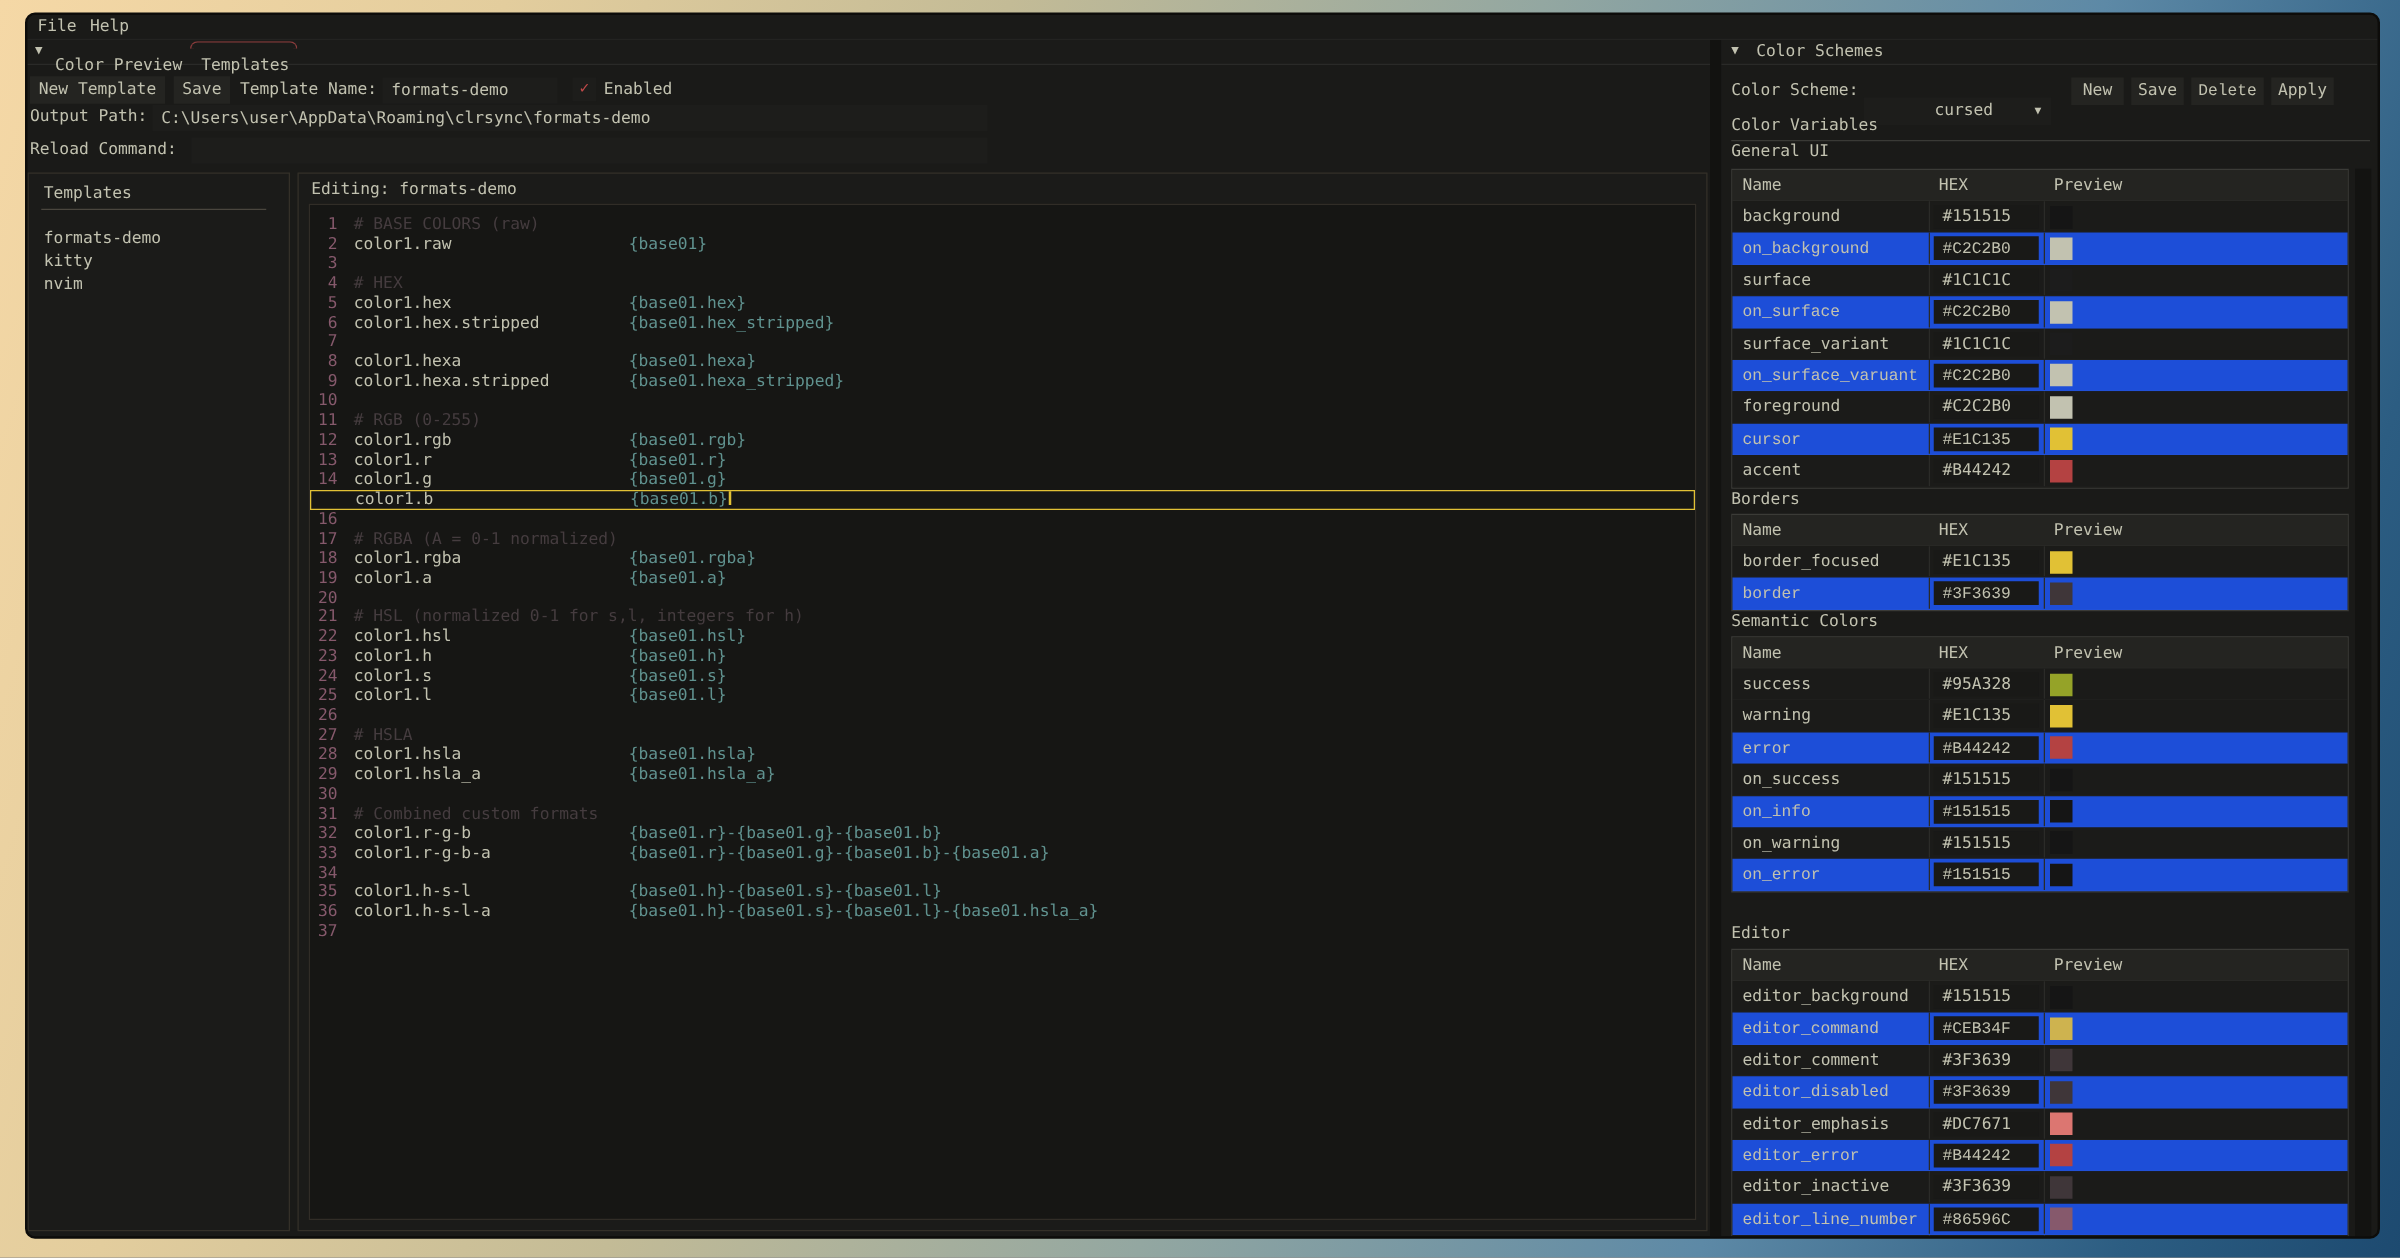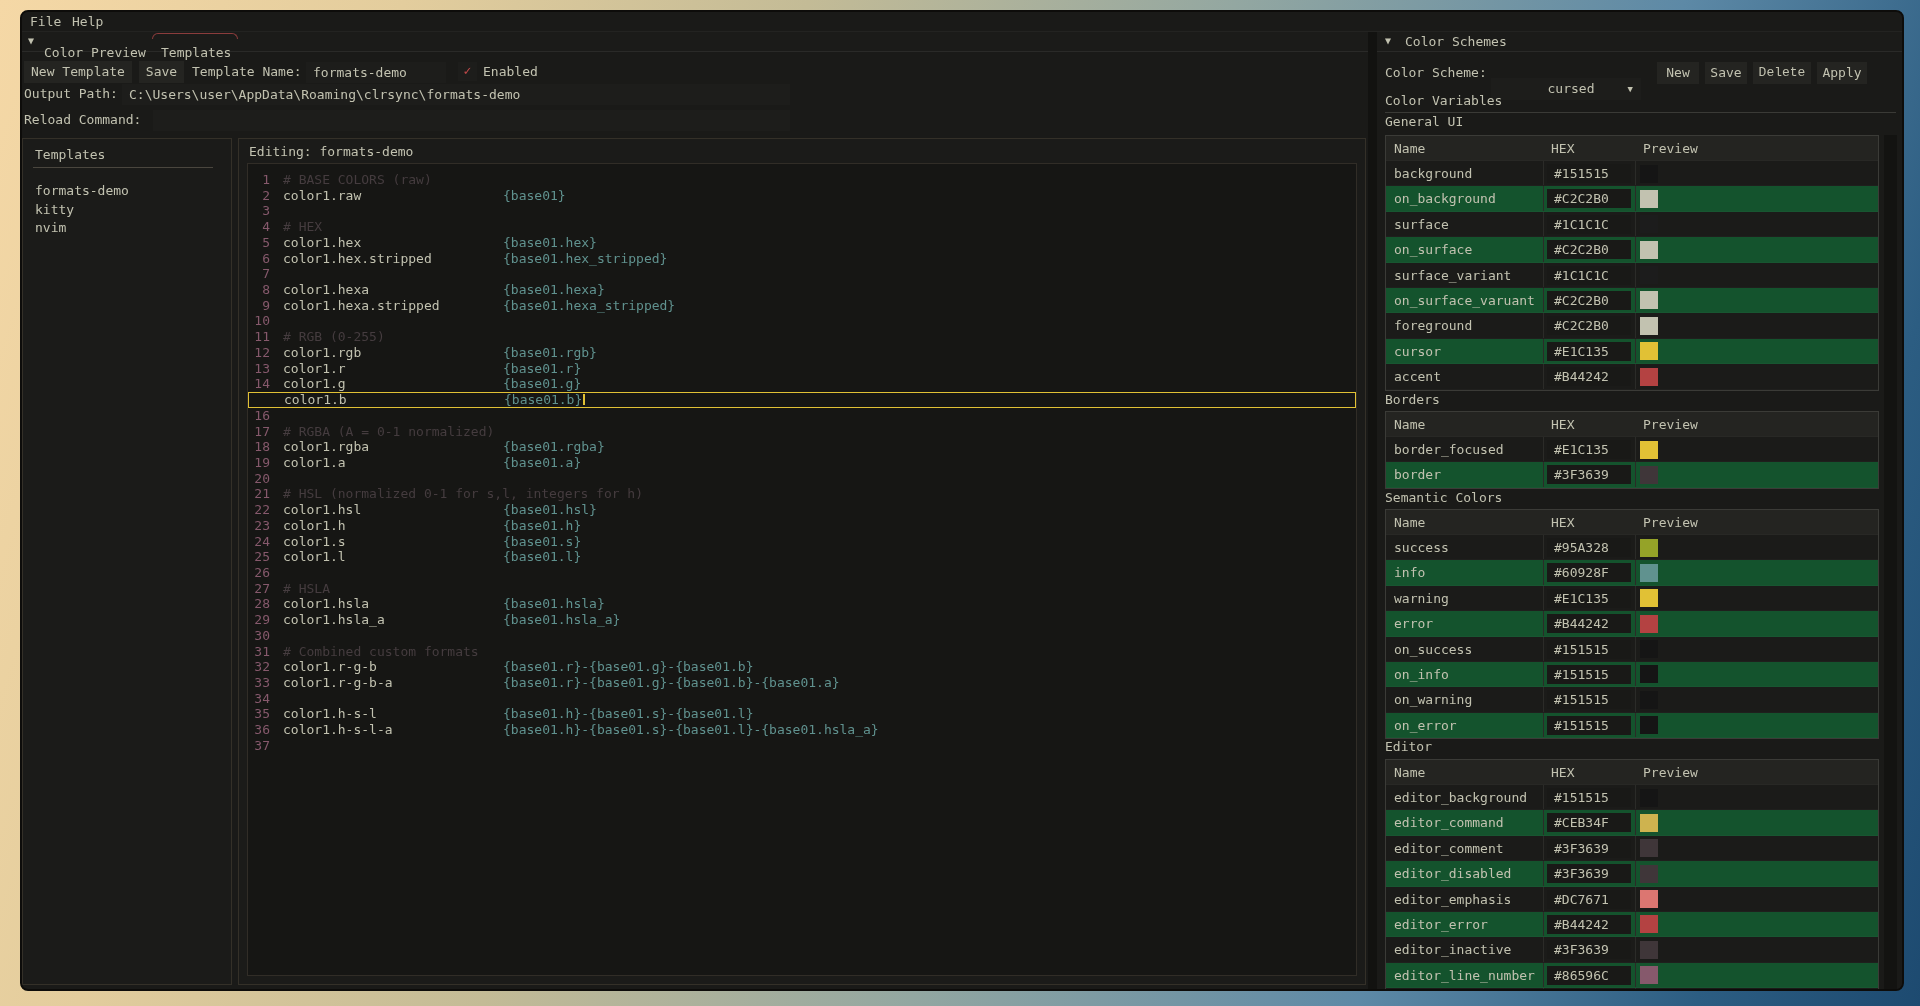--- a/index.html
+++ b/index.html
@@ -50,21 +50,21 @@
   .rp-row2{position:absolute;left:0;top:30px;width:100%;height:22px;}
   .combo{position:absolute;left:114px;top:16px;width:150px;height:22px;background:var(--inp);line-height:22px;padding-left:10px;cursor:pointer;text-align:center;}
   .combo .arr{position:absolute;right:8px;top:0;font-size:9px;}
   .cv-head{position:absolute;left:8px;top:61px;height:16px;line-height:16px;}
   .cv-sep{position:absolute;left:8px;top:80px;width:511px;height:1px;background:#3a3a36;}
   .sec-label{position:absolute;left:8px;height:16px;line-height:16px;}
   .vtable{position:absolute;left:8px;width:494px;border:1px solid #3b3b37;}
   .vt-row{position:relative;width:100%;height:25.4px;}
   .vt-row.hdr{height:25px;background:#242421;}
   .vt-row.odd{background:#1B1B19;}
-  .vt-row.even{background:#14532d;}
+  .vt-row.even{background:#1d4ed8;font-family:Liberation Mono, monospace;}
   .vt-row{border-bottom:1px solid rgba(255,255,255,0.02);}
   .c-name{position:absolute;left:8px;top:0;height:100%;line-height:25.4px;width:145px;overflow:hidden;}
   .c-hex{position:absolute;left:157px;top:0;width:92px;height:100%;border-left:1px solid #2b2b28;}
   .c-hexin{position:absolute;left:3px;top:3px;width:84px;height:19px;line-height:19px;background:#191917;padding-left:7px;}
   .c-prev{position:absolute;left:249px;top:0;width:245px;height:100%;border-left:1px solid #2b2b28;}
   .swatch{position:absolute;left:4px;top:3.5px;width:18px;height:18px;}
   .hdrtxt{position:absolute;top:0;height:25px;line-height:25px;}
   .scrolltrack{position:absolute;left:507px;top:103px;width:13px;height:854px;background:#131311;}
 </style>
 </head>
@@ -420,29 +420,20 @@
           </div>
           <div class="vt-row odd">
             <div class="c-name">success</div>
             <div class="c-hex">
               <div class="c-hexin">#95A328</div>
             </div>
             <div class="c-prev">
               <div class="swatch" style="background: rgb(149, 163, 40);"></div>
             </div>
           </div>
-          <div class="vt-row even">
-            <div class="c-name">info</div>
-            <div class="c-hex">
-              <div class="c-hexin">#60928F</div>
-            </div>
-            <div class="c-prev">
-              <div class="swatch" style="background: rgb(96, 146, 143);"></div>
-            </div>
-          </div>
           <div class="vt-row odd">
             <div class="c-name">warning</div>
             <div class="c-hex">
               <div class="c-hexin">#E1C135</div>
             </div>
             <div class="c-prev">
               <div class="swatch" style="background: rgb(225, 193, 53);"></div>
             </div>
           </div>
           <div class="vt-row even">

